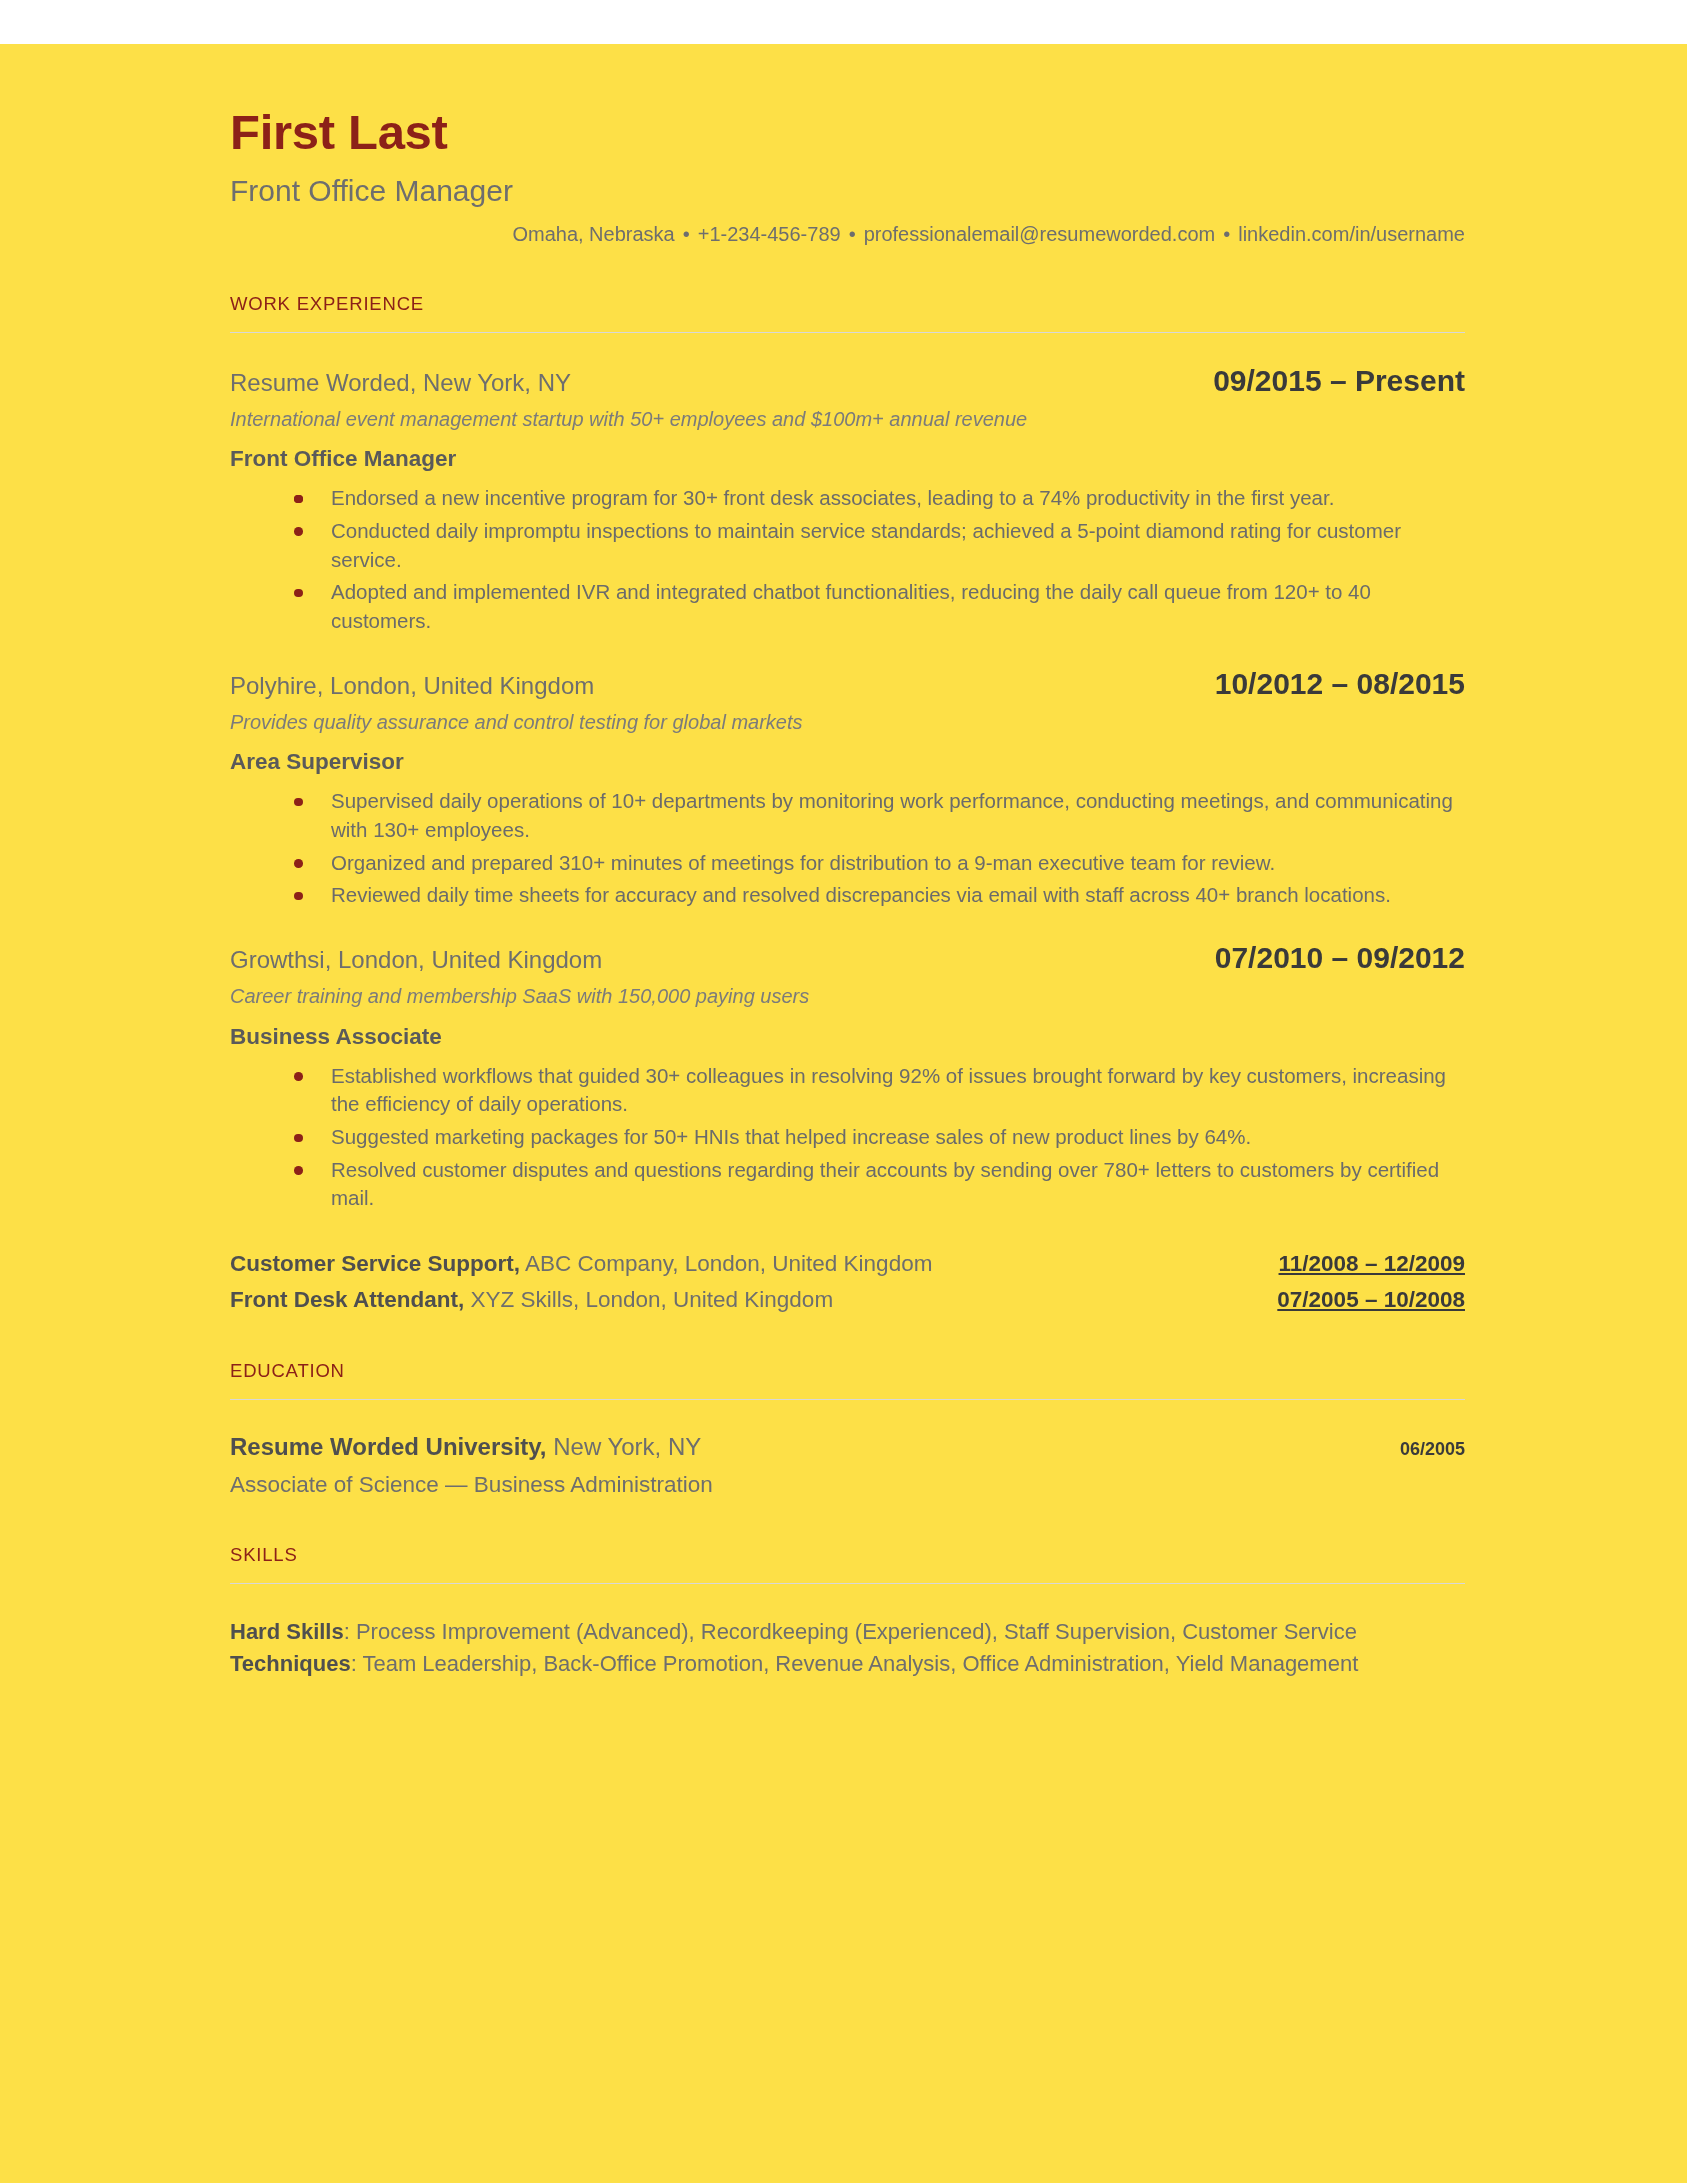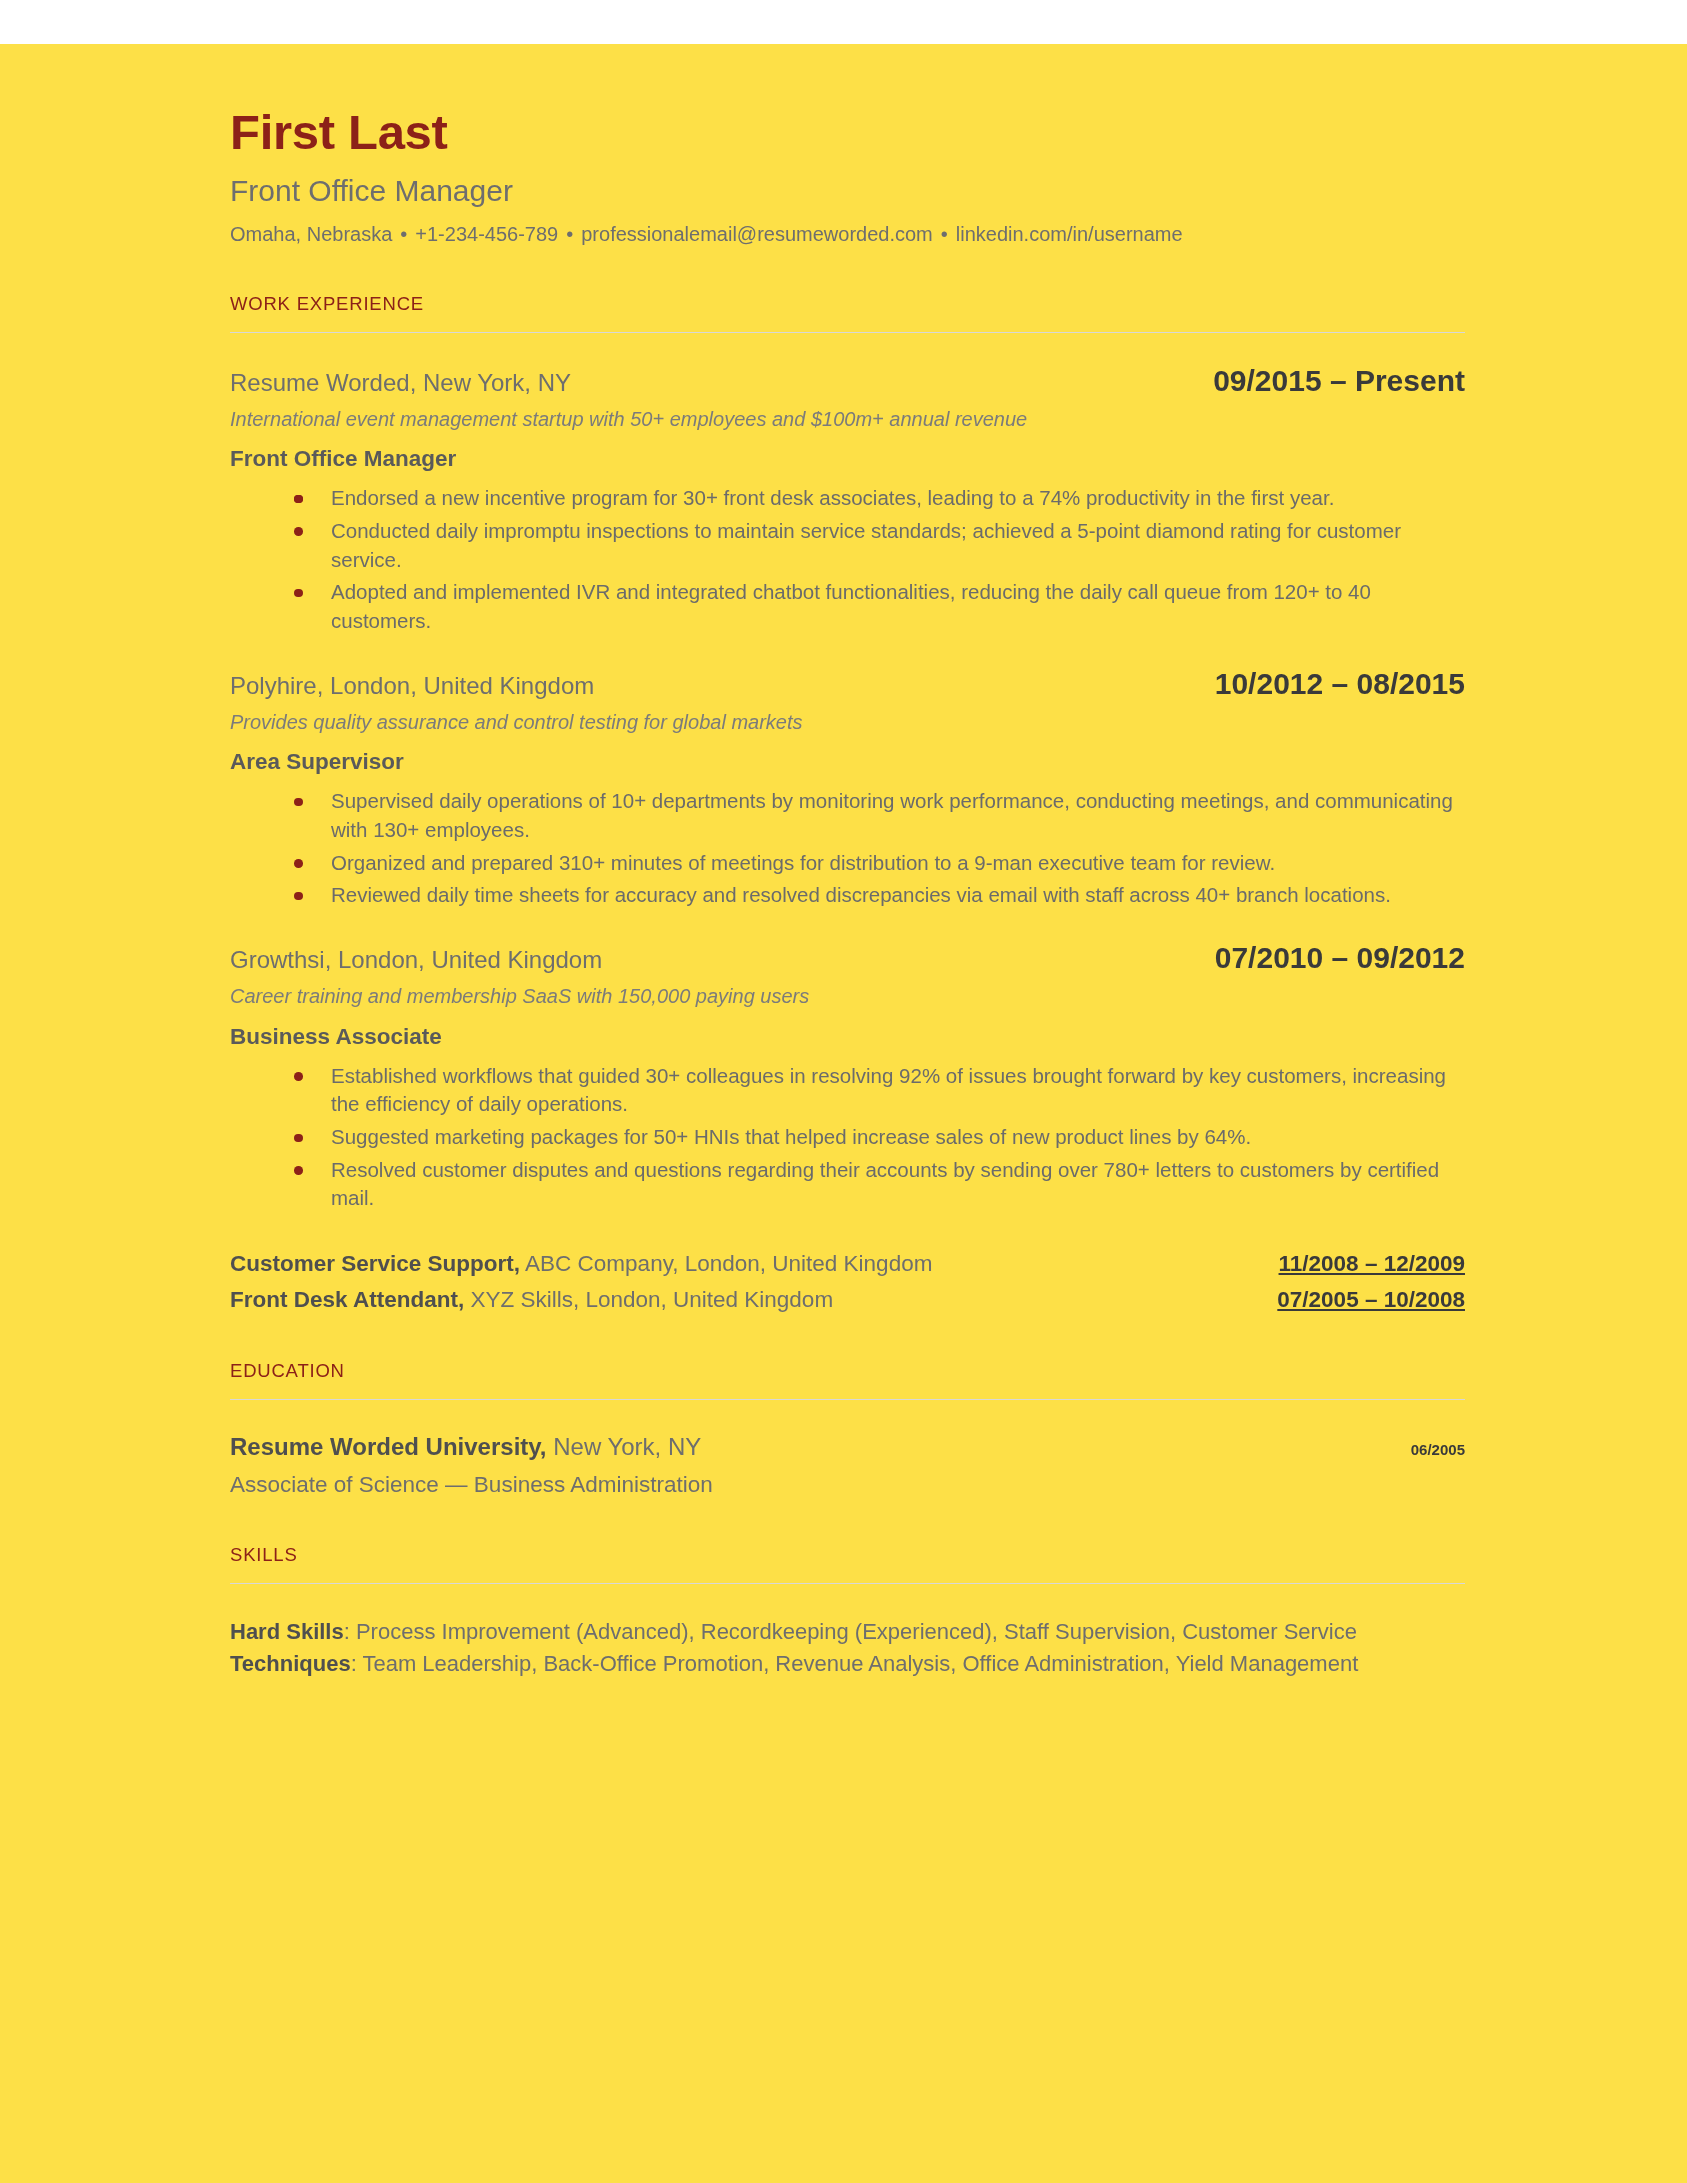--- a/index.html
+++ b/index.html
@@ -45,20 +45,21 @@
     color: #6e6e6e;
     line-height: 1.1;
     margin: 0 0 14.6px 0;
   }
   .contact {
     font-size: 20px;
     color: #6e6e6e;
     line-height: 1.25;
     margin: 0 0 0 0;
     white-space: nowrap;
+    text-align: right;
   }
   .contact .sep { padding: 0 8px; }
 
   
   .section-title {
     font-size: 18.5px;
     font-weight: normal;
     color: #8c2118;
     letter-spacing: 0.8px;
     margin: 46px 0 0 0;
@@ -162,21 +163,21 @@
     justify-content: space-between;
     align-items: baseline;
   }
   .edu-school {
     font-size: 24px;
     color: #6e6e6e;
     line-height: 1.2;
   }
   .edu-school b { color: #4f4f4f; font-weight: bold; }
   .edu-date {
-    font-size: 15px;
+    font-size: 18px;
     color: #3a3a3a;
     font-weight: bold;
     white-space: nowrap;
   }
   .edu-degree {
     font-size: 22.5px;
     color: #6e6e6e;
     margin-top: 9.3px;
     line-height: 1.2;
   }

